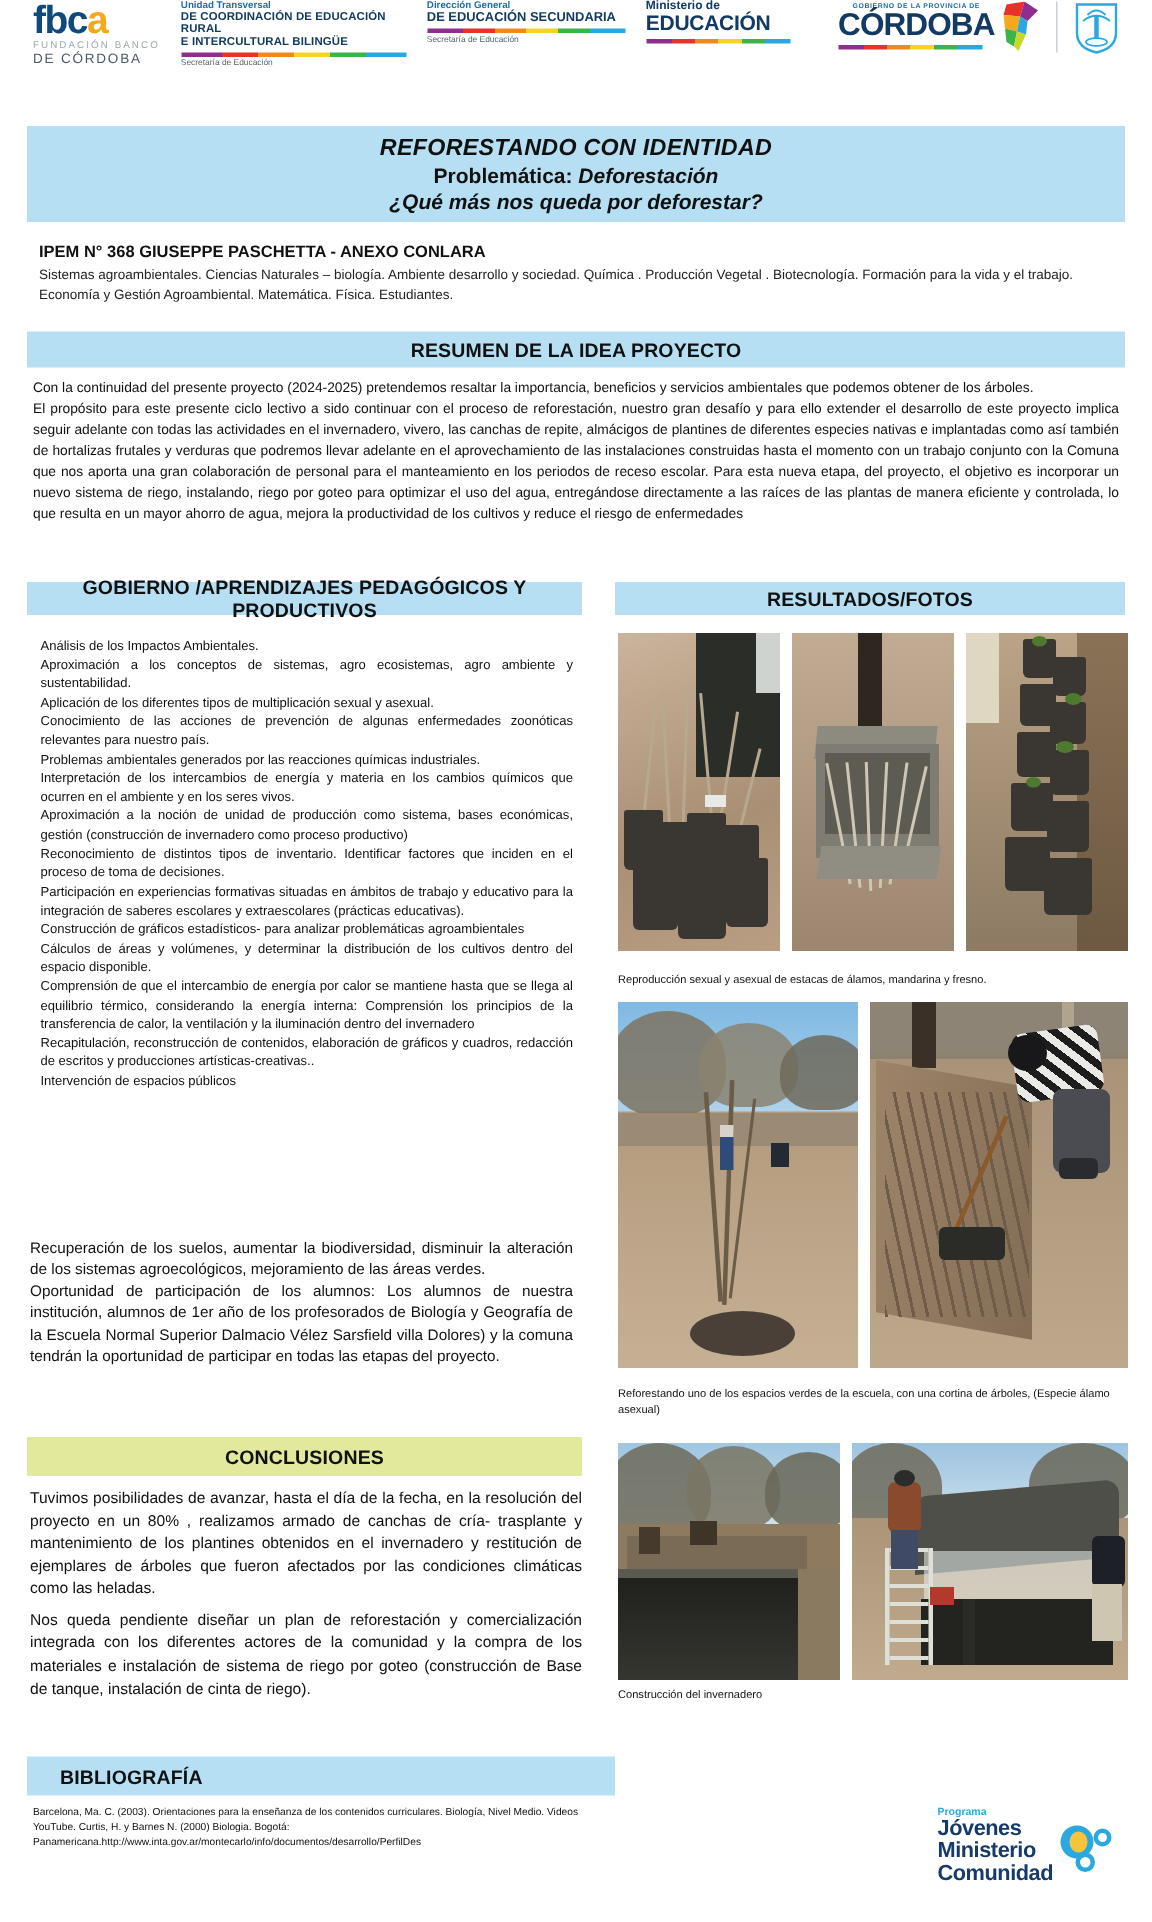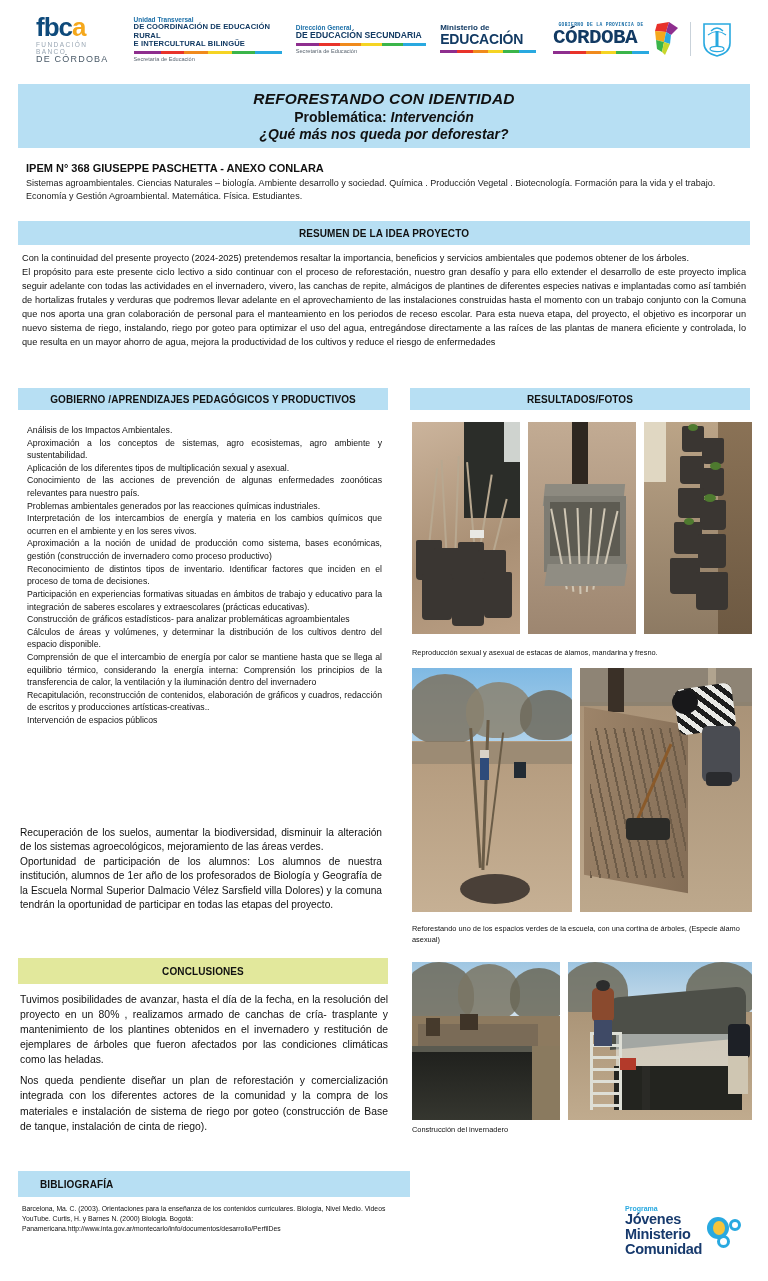--- a/index.html
+++ b/index.html
@@ -6,42 +6,42 @@
   body{
     width:768px;height:1281px;position:relative;overflow:hidden;
     font-family:"Liberation Sans","DejaVu Sans",sans-serif;
     color:#1a1a1a;
   }
   .poster{width:768px;height:1281px;position:relative;background:#fff;}
 
   
   .logo-strip{
     position:absolute;left:0;top:0;width:768px;height:78px;
-    display:flex;align-items:center;padding:0 36px;box-sizing:border-box;gap:14px;
+    display:flex;align-items:flex-start;padding:0 22px;box-sizing:border-box;gap:14px;
     background:#fff;
   }
   .logo-fbca{display:flex;flex-direction:column;align-items:flex-start;line-height:1;}
   .fbca-word{font-size:26px;font-weight:bold;color:#0e4a7b;letter-spacing:-1px;}
   .fbca-word .o{color:#f5a81c;}
   .fbca-sub1{font-size:6.5px;color:#9aa7b4;letter-spacing:1.4px;margin-top:2px;}
   .fbca-sub2{font-size:9px;color:#4a5a68;letter-spacing:1.2px;}
 
   .logo-gov{display:flex;flex-direction:column;justify-content:center;line-height:1.1;}
   .gov-small{font-size:6.5px;font-weight:bold;color:#1b6fa8;}
   .gov-big{font-size:7.6px;font-weight:bold;color:#123a63;letter-spacing:.1px;}
   .gov-big2{font-size:8.6px;font-weight:bold;color:#123a63;}
   .rainbow{height:3px;width:100%;margin:2.5px 0 1.5px 0;
     background:linear-gradient(to right,#8e2e8e 0 18%,#e8332a 18% 34%,#f08a1c 34% 50%,#f5d423 50% 66%,#3bb54a 66% 82%,#29a9e0 82% 100%);}
   .gov-foot{font-size:5.6px;color:#5a6570;}
 
   .logo-min{display:flex;flex-direction:column;justify-content:center;line-height:1.05;}
   .min-small{font-size:8px;font-weight:bold;color:#123a63;}
   .min-big{font-size:14px;font-weight:bold;color:#123a63;letter-spacing:-.2px;}
 
-  .logo-cordoba{display:flex;align-items:center;gap:4px;font-family:Liberation Mono, monospace;}
+  .logo-cordoba{display:flex;align-items:center;gap:4px;}
   .cba-text{display:flex;flex-direction:column;line-height:1;}
   .cba-tiny{font-size:4.6px;font-weight:bold;color:#1b6fa8;letter-spacing:.4px;text-align:center;}
   .cba-word{font-size:21px;font-weight:bold;color:#123a63;letter-spacing:-.6px;}
   .cba-map{width:26px;height:34px;position:relative;}
   .sep-line{width:1px;height:34px;background:#c9d2da;margin:0 7px;}
   .shield{width:30px;height:36px;position:relative;}
 
   
   .title-banner{
     position:absolute;left:18px;top:84px;width:732px;height:64px;
@@ -53,21 +53,21 @@
   .t-line2 em{font-style:italic;}
   .t-line3{font-size:14px;font-weight:bold;font-style:italic;color:#111;margin-top:1px;}
 
   
   .school{position:absolute;left:26px;top:162px;width:716px;}
   .school-name{font-size:11px;font-weight:bold;color:#111;letter-spacing:0;}
   .school-sub{font-size:9px;color:#222;line-height:1.45;margin-top:3px;text-align:left;}
 
   
   .bar{background:#b7dff3;display:flex;align-items:center;justify-content:center;text-align:center;}
-  .bar-label{font-size:10px;font-weight:bold;color:#111;letter-spacing:.1px;}
+  .bar-label{font-size:13px;font-weight:bold;color:#111;letter-spacing:.1px;}
   .bar-yellow{background:#e2e89c;}
 
   .bar-resumen{position:absolute;left:18px;top:221px;width:732px;height:24px;}
   .resumen-body{position:absolute;left:22px;top:252px;width:724px;font-size:9.2px;
     line-height:1.52;color:#111;text-align:justify;}
   .resumen-body p{margin:0 0 0 0;}
 
   
   .bar-obj{position:absolute;left:18px;top:388px;width:370px;height:22px;}
   .obj-body{position:absolute;left:27px;top:424px;width:355px;font-size:8.7px;
@@ -183,21 +183,21 @@
           <path d="M9 10 Q15 4 21 10" fill="none" stroke="#29a9e0" stroke-width="1.4"></path>
           <path d="M6 14 Q15 7 24 14" fill="none" stroke="#29a9e0" stroke-width="1.2"></path>
           <ellipse cx="15" cy="28" rx="7" ry="2.6" fill="none" stroke="#29a9e0" stroke-width="1.2"></ellipse>
         </svg>
       </div>
     </div>
   </div>
 
   <div class="title-banner">
     <div class="t-line1">REFORESTANDO CON IDENTIDAD</div>
-    <div class="t-line2"><span>Problemática: </span><em>Intervención</em></div>
+    <div class="t-line2"><span>Problemática: </span><em>Deforestación</em></div>
     <div class="t-line3">¿Qué más nos queda por deforestar?</div>
   </div>
 
   <div class="school">
     <div class="school-name">IPEM N° 368 GIUSEPPE PASCHETTA - ANEXO CONLARA</div>
     <div class="school-sub">Sistemas agroambientales. Ciencias Naturales – biología. Ambiente desarrollo y sociedad. Química . Producción Vegetal . Biotecnología. Formación para la vida y el trabajo. Economía y Gestión Agroambiental. Matemática. Física. Estudiantes.</div>
   </div>
 
   <div class="bar bar-resumen">
     <span class="bar-label">RESUMEN DE LA IDEA PROYECTO</span>

